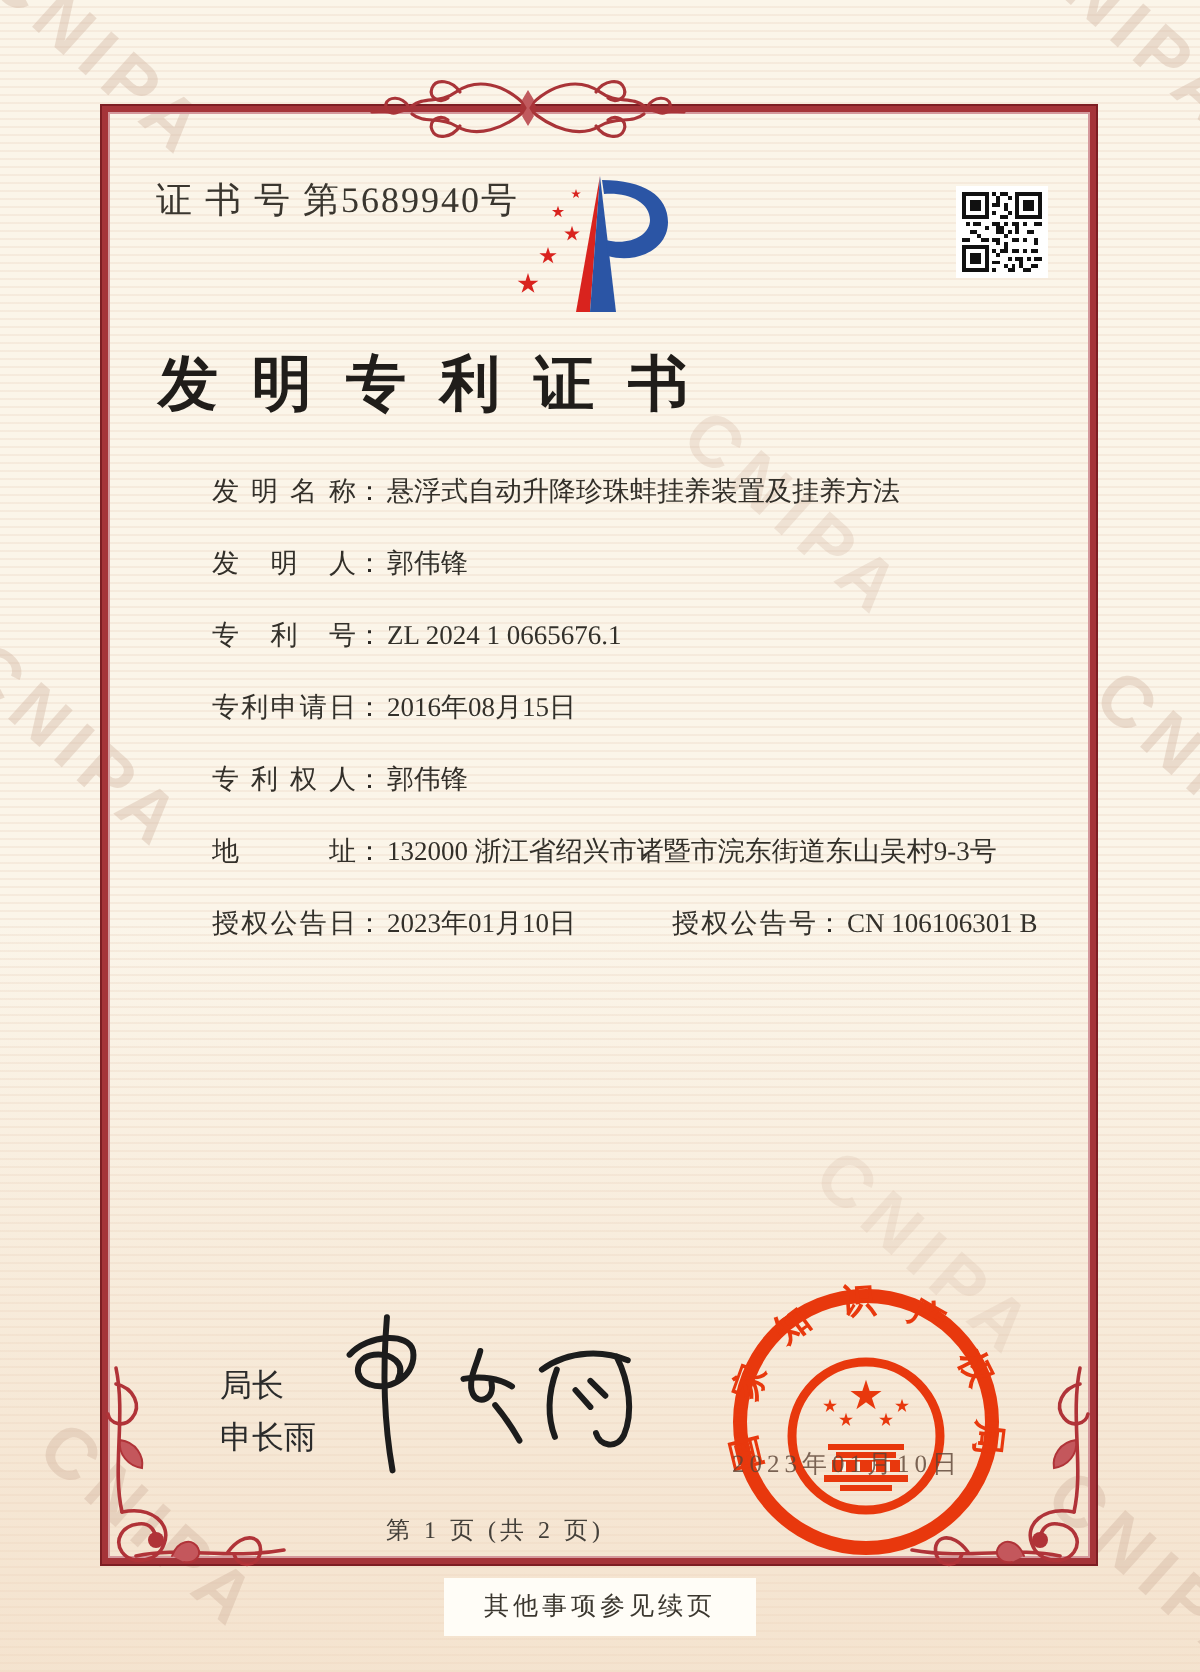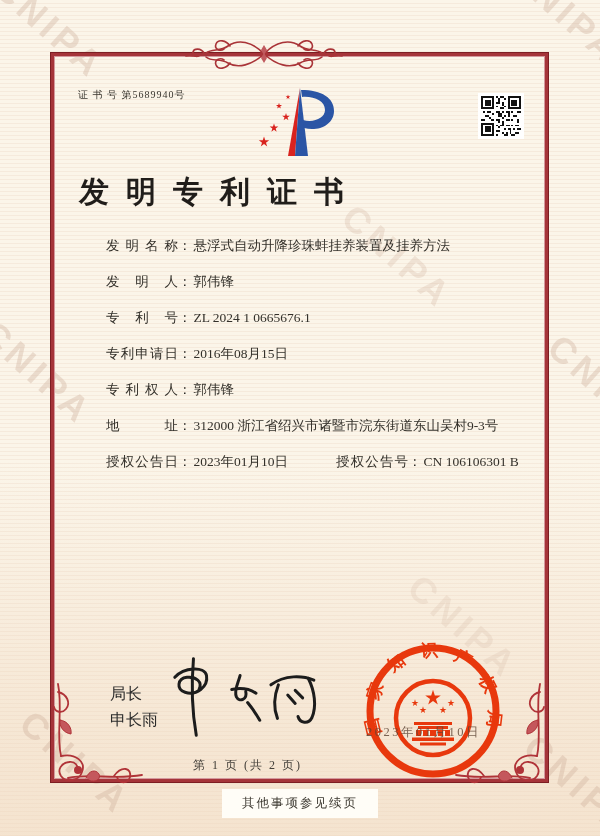--- a/index.html
+++ b/index.html
@@ -18,21 +18,21 @@
   }
   .frame{
     position:absolute;left:50px;top:52px;width:497px;height:729px;
     border:1px solid #7d1e23;
     box-shadow: inset 0 0 0 3px #a53439, inset 0 0 0 4px #d4999d;
   }
   .ornament-top{position:absolute;left:178px;top:33px;width:172px;height:42px;}
   .corner{position:absolute;width:96px;height:104px;}
   .corner.bl{left:52px;top:682px;}
   .corner.br{left:450px;top:682px;transform:scaleX(-1);}
-  .cert-number{position:absolute;left:78px;top:88px;font-size:10px;letter-spacing:1px;color:#3a362f;}
+  .cert-number{position:absolute;left:78px;top:88px;font-size:18px;letter-spacing:1px;color:#3a362f;}
   .logo{position:absolute;left:248px;top:84px;width:104px;height:76px;}
   .qr{position:absolute;left:478px;top:93px;width:46px;height:46px;background:#fff;padding:3px;box-sizing:border-box;}
   .title{
     position:absolute;left:50px;top:160px;width:411px;margin:12px;text-align:left;
     font-size:30px;font-weight:bold;letter-spacing:17px;text-indent:17px;color:#201d1a;
   }
   .fields{position:absolute;left:78px;top:238px;width:452px;font-size:13.5px;margin-left:28px;}
   .frow{position:relative;display:flex;margin-bottom:21px;line-height:15px;}
   .flabel{display:inline-block;width:72px;text-align:justify;text-align-last:justify;flex:0 0 72px;color:#33302a;}
   .fcolon{flex:0 0 auto;margin-right:2px;}
@@ -211,21 +211,21 @@
       <span class="fvalue">2016年08月15日</span>
     </div>
     <div class="frow">
       <span class="flabel">专利权人</span>
         <span class="fcolon">：</span>
       <span class="fvalue">郭伟锋</span>
     </div>
     <div class="frow">
       <span class="flabel">地址</span>
         <span class="fcolon">：</span>
-      <span class="fvalue">312000 浙江省绍兴市诸暨市浣东街道东山吴村9-3号</span>
+      <span class="fvalue">132000 浙江省绍兴市诸暨市浣东街道东山吴村9-3号</span>
     </div>
     <div class="frow">
       <span class="flabel">授权公告日</span>
         <span class="fcolon">：</span>
       <span class="fvalue">2023年01月10日</span>
       <span class="grant-no">
         <span class="flabel">授权公告号</span>
           <span class="fcolon">：</span>
         <span class="fvalue">CN 106106301 B</span>
       </span>

